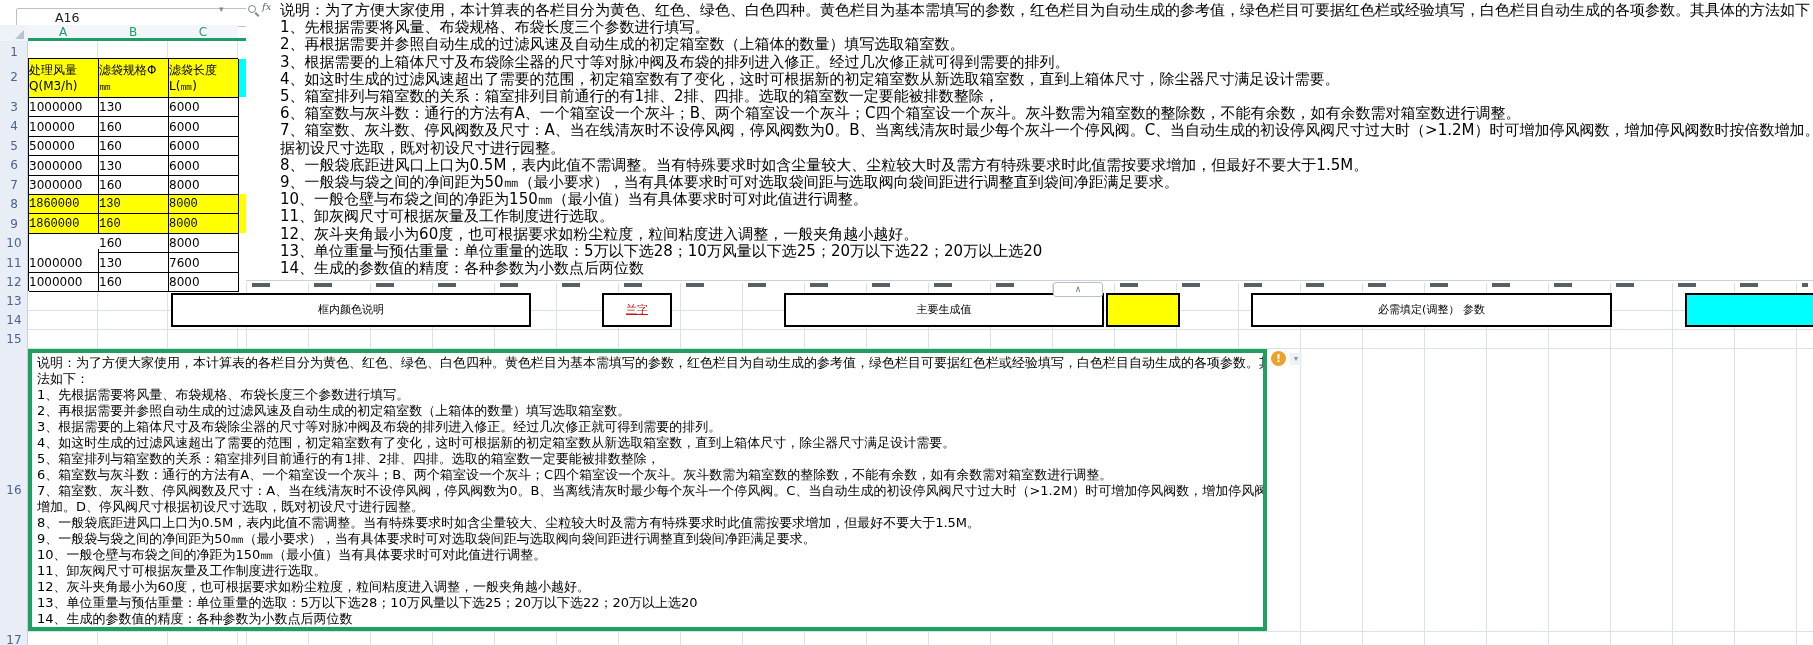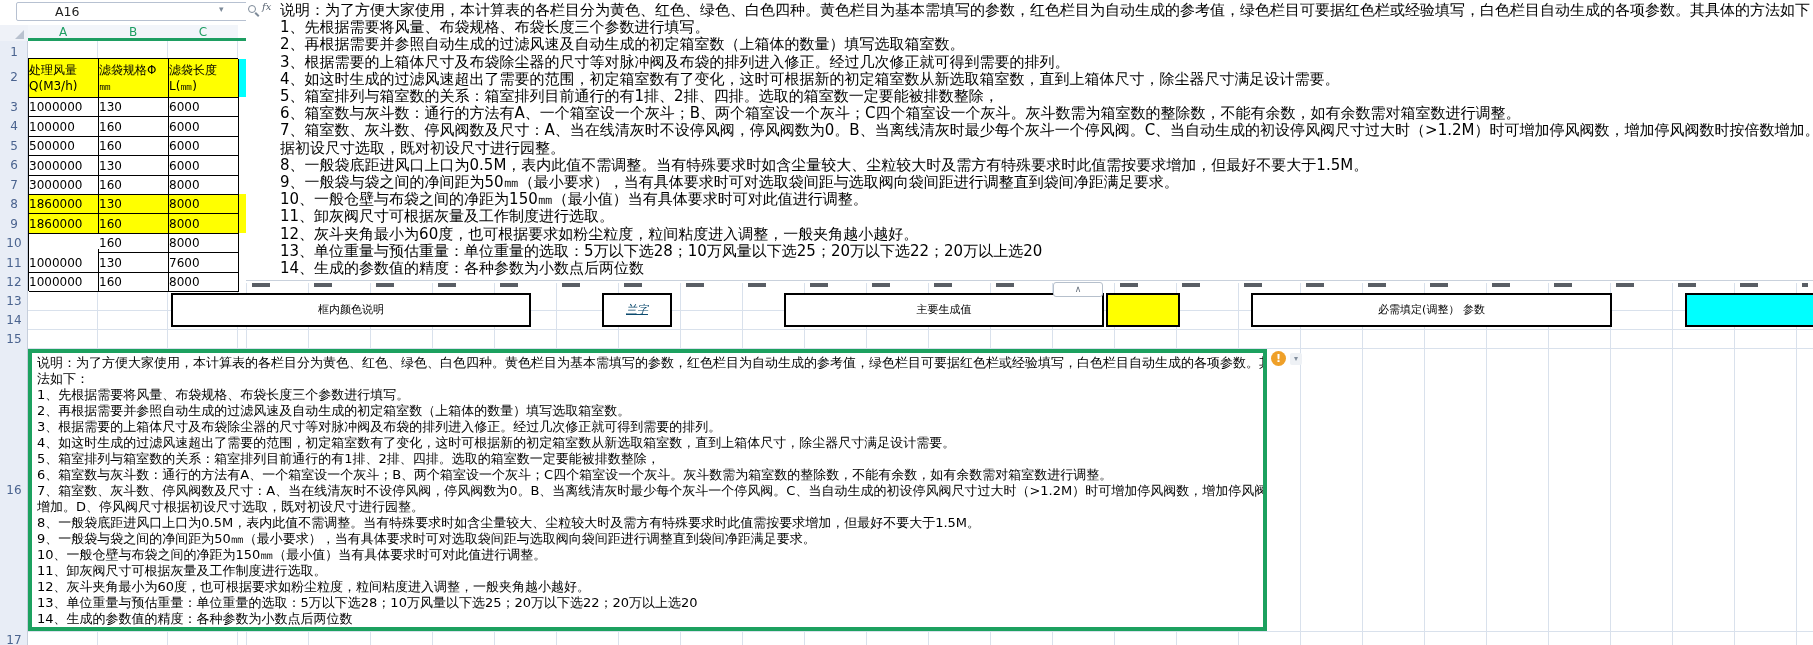--- a/index.html
+++ b/index.html
@@ -1,20 +1,20 @@
 <!DOCTYPE html>
 <html><head>
 <meta charset="utf-8">
 <style>
   html,body{margin:0;padding:0;background:#fff;}
   #screen{position:relative;width:1813px;height:645px;overflow:hidden;background:#fff;
           font-family:"DejaVu Sans","Liberation Sans",sans-serif;color:#000;}
   .abs{position:absolute;box-sizing:border-box;}
   
-  .namebox{left:16px;top:2px;width:236px;height:19px;border:1px solid #b7c1d1;border-radius:2px;
+  .namebox{left:16px;top:8px;width:236px;height:19px;border:1px solid #b7c1d1;border-radius:2px;
            background:#fff;font-size:12.5px;line-height:17px;padding-left:38px;color:#222;}
   .namedd{left:219px;top:4px;font-size:9px;color:#7d8a99;}
   .mag-circle{left:248px;top:5px;width:8px;height:8px;border:1.5px solid #7d8a99;border-radius:50%;}
   .mag-handle{left:256px;top:12px;width:2px;height:5px;background:#7d8a99;transform:rotate(-45deg);}
   .fx{left:262px;top:1px;font-family:"DejaVu Serif","Liberation Serif",serif;font-style:italic;
       font-size:10px;color:#5a6573;}
   
   .fbar{left:246px;top:0;width:1567px;height:281px;background:#fff;border-bottom:1px solid #c9d1dc;overflow:hidden;}
   .fbar .ln{position:absolute;left:34px;white-space:nowrap;font-size:15px;line-height:17px;color:#000;}
   
@@ -25,31 +25,31 @@
   .colhdr{position:absolute;top:25px;height:14px;width:70px;text-align:center;font-size:12px;color:#1e9e62;background:#f2f5fa;}
   .hdr-underline{left:28px;top:38px;width:218px;height:3px;background:#1e9e62;}
   .faintv{position:absolute;width:1px;background:#d9e1ec;}
   .fainth{position:absolute;height:1px;background:#d9e1ec;}
   .vpattern{left:246px;top:283px;width:1567px;height:362px;
             background:repeating-linear-gradient(to right,#d9e1ec 0 1px,transparent 1px 62px);}
   
   .tbl{left:28px;top:58px;width:210px;height:233px;border-left:1px solid #000;border-top:1px solid #000;}
   .cell{position:absolute;box-sizing:border-box;border-right:1px solid #000;border-bottom:1px solid #000;
         font-size:12px;background:#fff;}
-  .cell.hl{background:#ffff00;}
+  .cell.hl{background:#ffff00;font-family:Liberation Mono, monospace;}
   .thdr{background:#ffff00;font-size:12px;padding-top:3px;}
   .thdr div{line-height:16px;}
   .sliver{position:absolute;box-sizing:border-box;}
   
   .dashes{left:252px;top:283px;width:1556px;height:4px;opacity:.85;
           background:repeating-linear-gradient(to right,#3c424a 0 18px,transparent 18px 62px);}
   
   .frame{position:absolute;top:293px;height:34px;border:2px solid #000;background:#fff;
          text-align:center;line-height:30px;font-size:11px;box-sizing:border-box;}
-  .bluetext{color:#0c4a6e;text-decoration:underline;font-style:italic;}
+  .bluetext{color:#b91c1c;text-decoration:underline;}
   .collapse-btn{left:1053px;top:282px;width:50px;height:15px;background:#fff;border:1px solid #b6c0cc;
                 border-radius:3px;text-align:center;line-height:12px;font-size:9px;color:#66707c;}
   
   .notebox{left:28px;top:349px;width:1239px;height:282px;border:4px solid #1ca15f;background:#fff;overflow:hidden;}
   .notebox .ln{position:absolute;left:5px;white-space:nowrap;font-size:13px;line-height:16px;color:#000;}
   .warn{left:1271px;top:351px;width:15px;height:15px;border-radius:50%;background:#efa028;color:#fff;
         font-weight:bold;font-size:11px;text-align:center;line-height:15px;}
   .warn-dd{left:1290px;top:353px;width:12px;height:12px;background:#eef1f5;border-radius:2px;
            font-size:8px;color:#84909e;text-align:center;line-height:12px;}
 </style>

